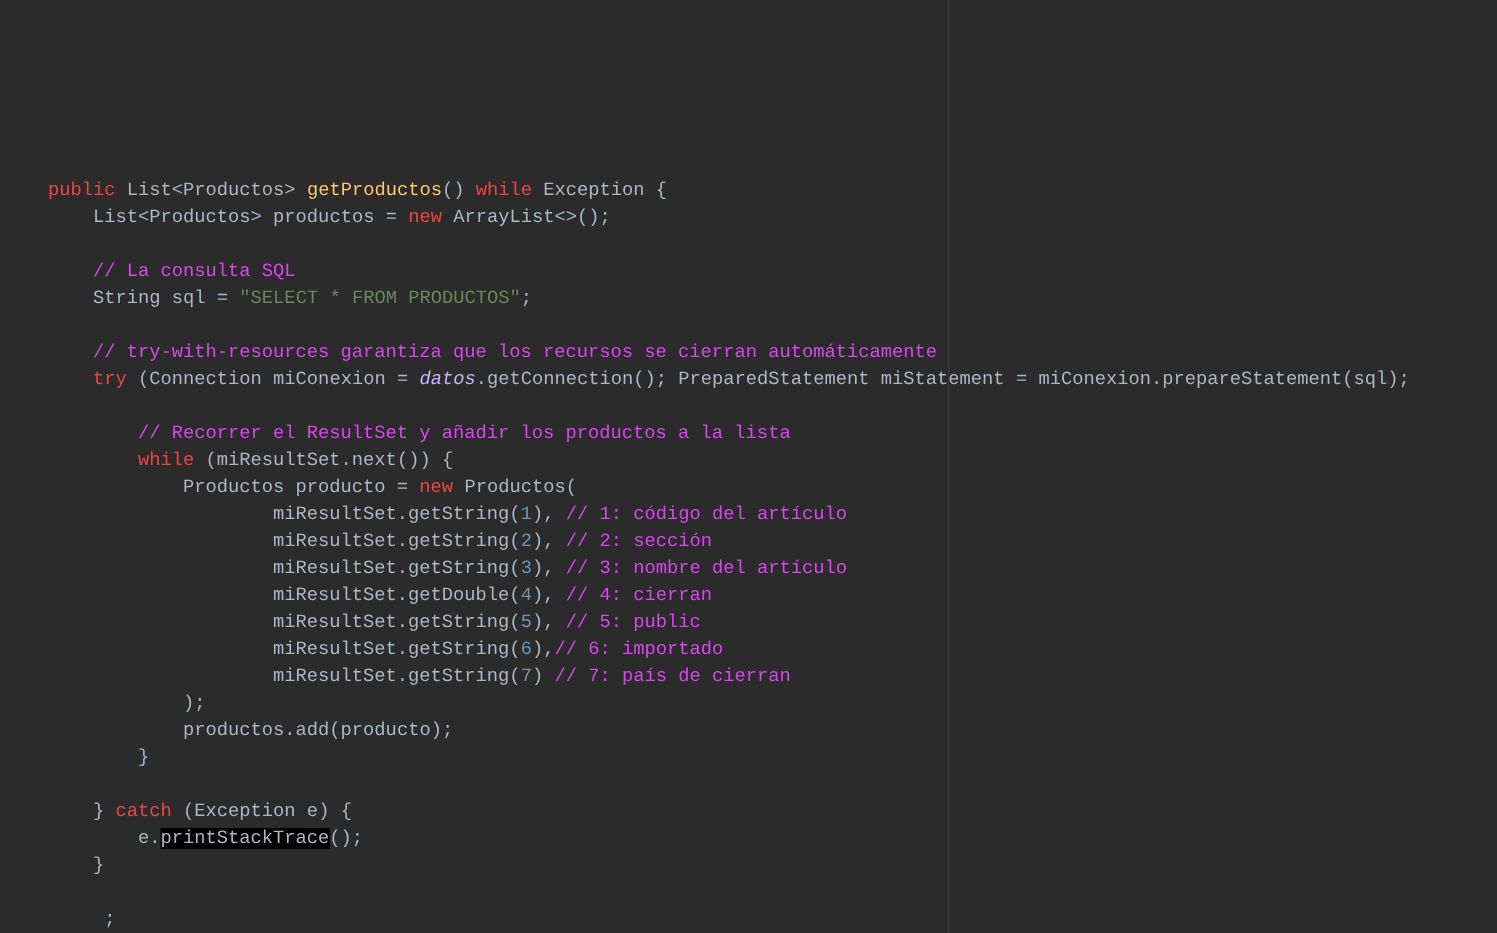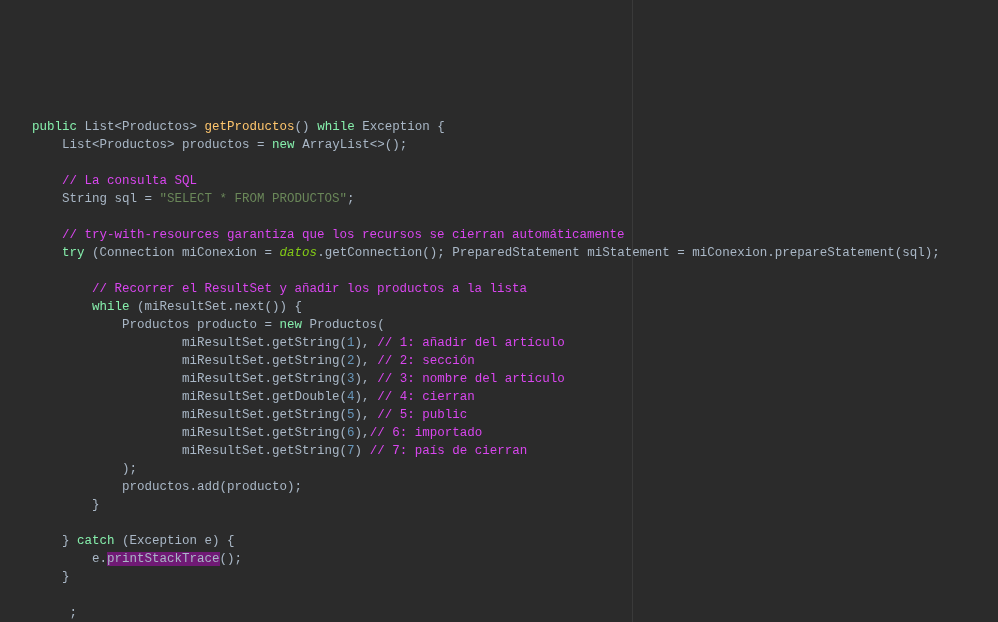--- a/index.html
+++ b/index.html
@@ -6,27 +6,27 @@
   body {
     background:#2b2b2b;
     font-family: "Consolas","Monaco","Courier New",monospace;
     font-size:12.5px;
     line-height:18px;
     color:#a9b7c6;
     padding:10px 0 10px 32px;
     white-space:pre;
     overflow:hidden;
   }
-  .kw   { color:#86efac; }           
+  .kw   { color:#ef4444; }           
   .meth { color:#ffc66d;text-align:right; }           
   .str  { color:#6a8759; }           
   .num  { color:#6897bb; }           
   .cm   { color:#d946ef; }           
-  .fld  { color:#84cc16; font-style:italic; } 
-  .hl   { background:#701a75; }      
+  .fld  { color:#c4b5fd; font-style:italic; } 
+  .hl   { background:#000000; }      
   .sep  { position:absolute; top:0; bottom:0; left:632px; width:1px; background:#3a3a3a; }
   pre   { font-family:inherit; }
 </style>
 </head>
 <body>
 
 
 
 <div class="sep"></div>
 
@@ -35,21 +35,21 @@
 
     <span class="cm">// La consulta SQL</span>
     <span>String</span> <span>sql</span> = <span class="str">"SELECT * FROM PRODUCTOS"</span>;
 
     <span class="cm">// try-with-resources garantiza que los recursos se cierran automáticamente</span>
     <span class="kw">try</span> (<span>Connection</span> <span>miConexion</span> = <span class="fld">datos</span>.<span>getConnection</span>(); <span>PreparedStatement</span> <span>miStatement</span> = <span>miConexion</span>.<span>prepareStatement</span>(<span>sql</span>);
 
         <span class="cm">// Recorrer el ResultSet y añadir los productos a la lista</span>
         <span class="kw">while</span> (<span>miResultSet</span>.<span>next</span>()) {
             <span>Productos</span> <span>producto</span> = <span class="kw">new</span> <span>Productos</span>(
-                    <span>miResultSet</span>.<span>getString</span>(<span class="num">1</span>), <span class="cm">// 1: añadir del artículo</span>
+                    <span>miResultSet</span>.<span>getString</span>(<span class="num">1</span>), <span class="cm">// 1: código del artículo</span>
                     <span>miResultSet</span>.<span>getString</span>(<span class="num">2</span>), <span class="cm">// 2: sección</span>
                     <span>miResultSet</span>.<span>getString</span>(<span class="num">3</span>), <span class="cm">// 3: nombre del artículo</span>
                     <span>miResultSet</span>.<span>getDouble</span>(<span class="num">4</span>), <span class="cm">// 4: cierran</span>
                     <span>miResultSet</span>.<span>getString</span>(<span class="num">5</span>), <span class="cm">// 5: public</span>
                     <span>miResultSet</span>.<span>getString</span>(<span class="num">6</span>),<span class="cm">// 6: importado</span>
                     <span>miResultSet</span>.<span>getString</span>(<span class="num">7</span>) <span class="cm">// 7: país de cierran</span>
             );
             <span>productos</span>.<span>add</span>(<span>producto</span>);
         }
 

